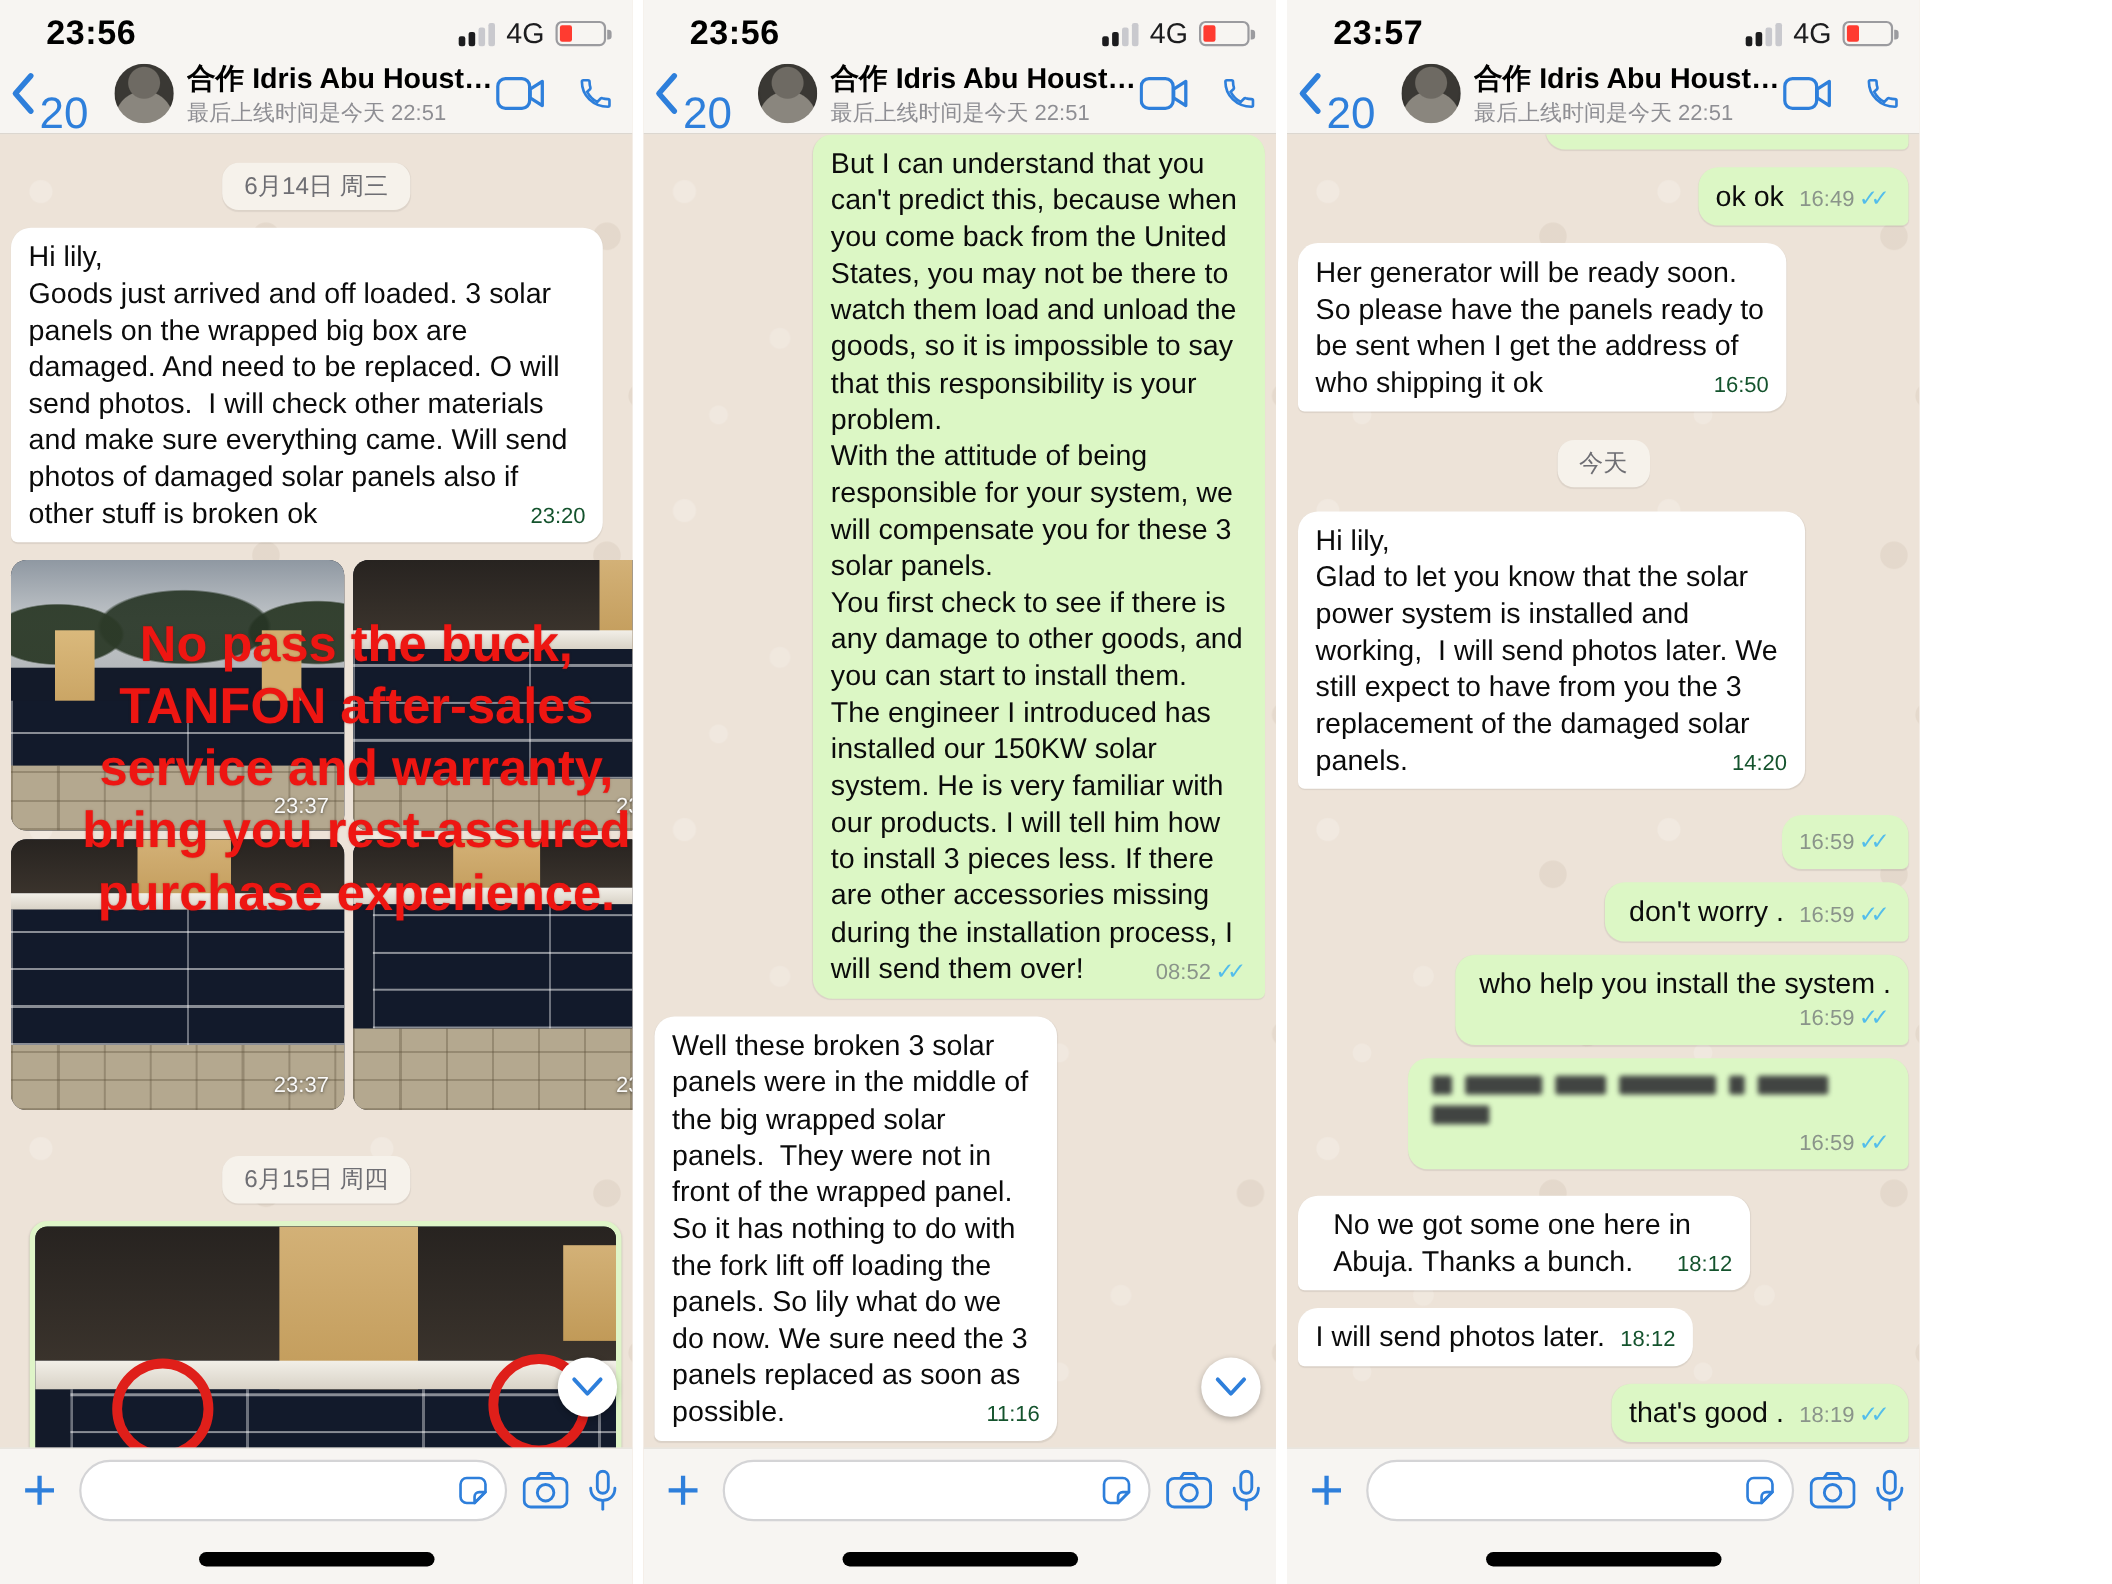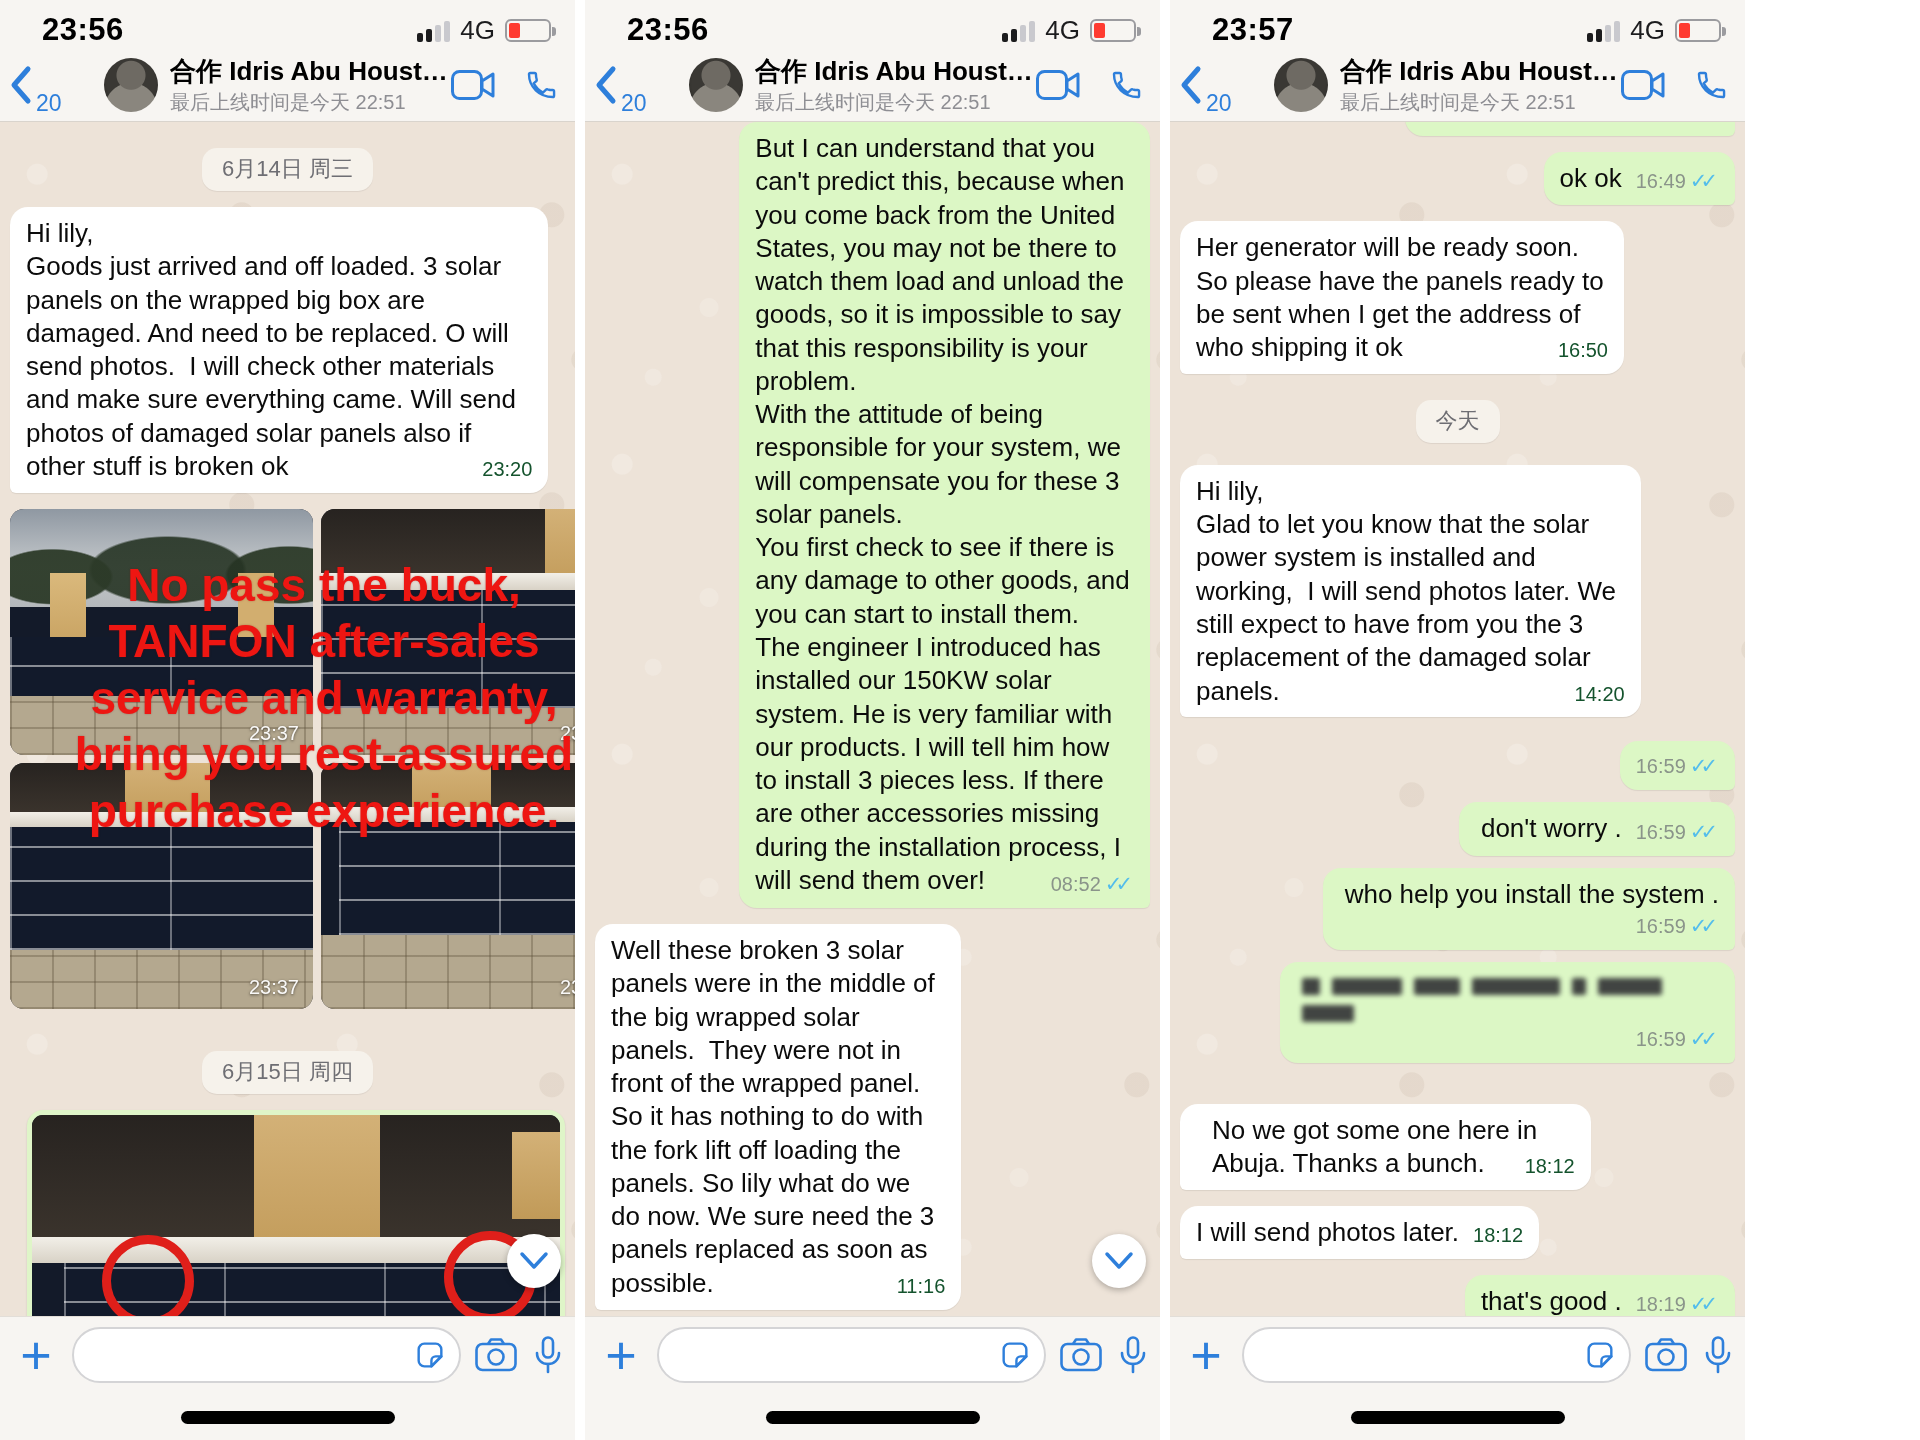--- a/index.html
+++ b/index.html
@@ -33,21 +33,21 @@
   .sig i:nth-child(1){height:9px;} .sig i:nth-child(2){height:13px;}
   .sig i:nth-child(3){height:17px;background:#C9C9CE;} .sig i:nth-child(4){height:21px;background:#C9C9CE;}
   .st-net { font-size:26px; color:#1C1C1E; }
   .batt { width:46px; height:23px; border:2px solid #9B9B9F; border-radius:6px; position:relative; }
   .batt::after { content:""; position:absolute; right:-7px; top:6px; width:4px; height:9px; background:#9B9B9F; border-radius:0 3px 3px 0; }
   .batt i { position:absolute; left:2px; top:2px; bottom:2px; width:11px; background:#FF3B30; border-radius:2px; display:block; }
 
   .header-row { display:flex; align-items:center; height:66px; padding:0 18px 0 8px; }
   .back { display:flex; align-items:center; gap:2px; color:#2E7FDB; flex:0 0 96px; cursor:pointer; }
   .back svg { width:26px; height:40px; }
-  .back-count { font-size:23px; color:#2E7FDB;margin-top:36px; }
+  .back-count { font-size:40px; color:#2E7FDB;margin-top:36px; }
   .hdr-center { flex:1; display:flex; align-items:center; justify-content:center; gap:12px; min-width:0; }
   .avatar { width:54px; height:54px; border-radius:50%; flex:0 0 auto;
             background:radial-gradient(circle at 50% 32%, #6e6a63 0 14px, transparent 15px),
                        radial-gradient(circle at 50% 95%, #8a867e 0 26px, transparent 27px),
                        radial-gradient(circle at 50% 45%, #3a3834 0 60%, #201f1d 100%); }
   .hdr-txt { display:flex; flex-direction:column; min-width:0; }
   .hdr-title { font-size:26px; font-weight:700; color:#000; white-space:nowrap; overflow:hidden; text-overflow:ellipsis; max-width:330px; }
   .hdr-sub { font-size:20px; color:#8E8E93; white-space:nowrap; }
   .call-icons { flex:0 0 auto; display:flex; gap:30px; align-items:center; }
   .call-icons svg { display:block; }
@@ -466,21 +466,21 @@
             <i style="width:88px"></i>
             <i style="width:14px"></i>
             <i style="width:64px"></i>
             <i style="width:52px"></i>
         </span>
         <span class="meta block">
           <span>16:59</span><span class="checks">✓✓</span>
         </span>
       </div>
 
-      <div class="msg in" style="max-width:74%;margin-top:25px;padding-left:32px;">
+      <div class="msg in" style="max-width:74%;margin-top:8px;padding-left:32px;">
         <span class="txt">No we got some one here in Abuja. Thanks a bunch.</span>
         <span class="meta overlap">
           <span>18:12</span>
         </span>
       </div>
 
       <div class="msg in inline-bubble">
         <span class="txt">I will send photos later.</span>
         <span class="meta">
           <span>18:12</span>

